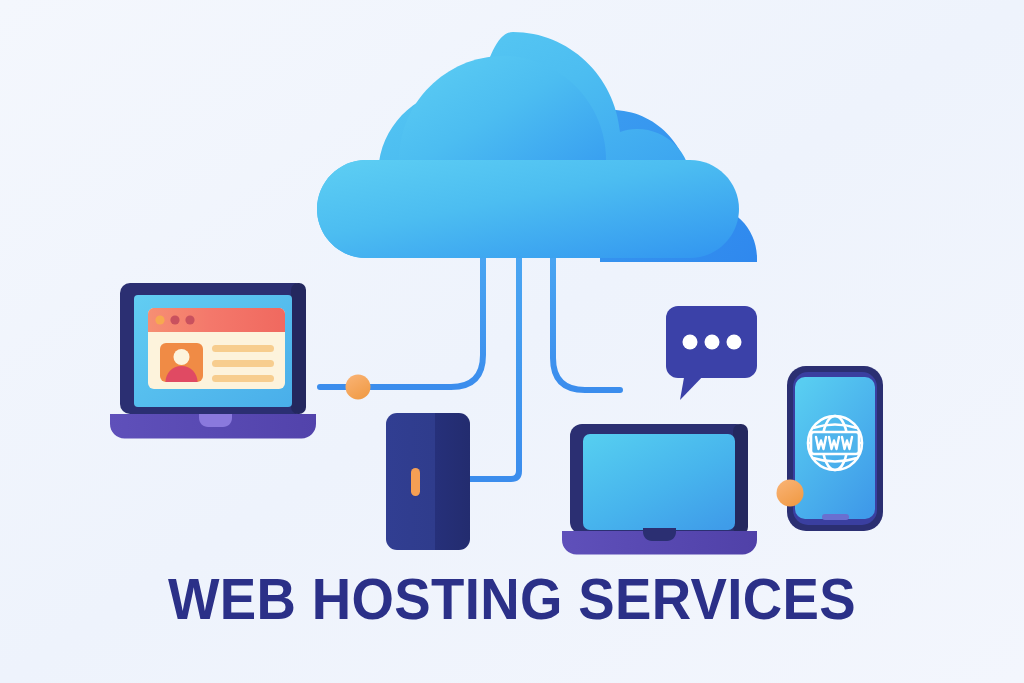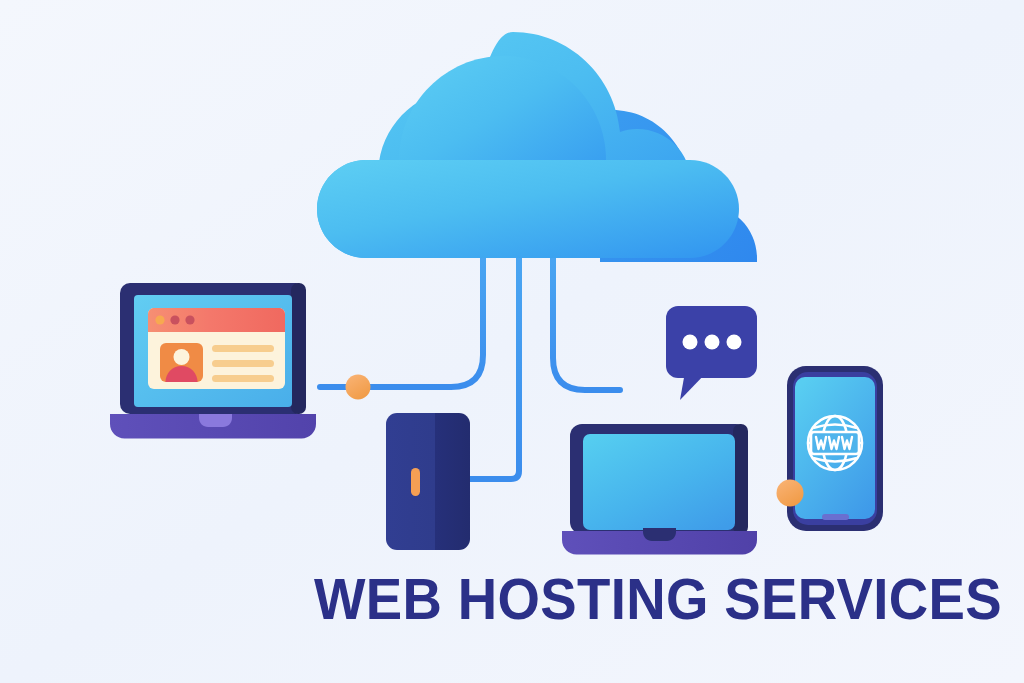--- a/index.html
+++ b/index.html
@@ -24,21 +24,21 @@
     top: 0;
     width: 1024px;
     height: 683px;
     display: block;
   }
   #title-layer {
     position: absolute;
     left: 0;
     right: 0;
     top: 570px;
-    text-align: right;
+    text-align: center;
     pointer-events: none;
   }
   #page-title {
     display: inline-block;
     font-family: "Liberation Sans", sans-serif;
     font-weight: 700;
     font-size: 58px;
     line-height: 1;
     letter-spacing: 0.4px;
     color: #2b3088;

